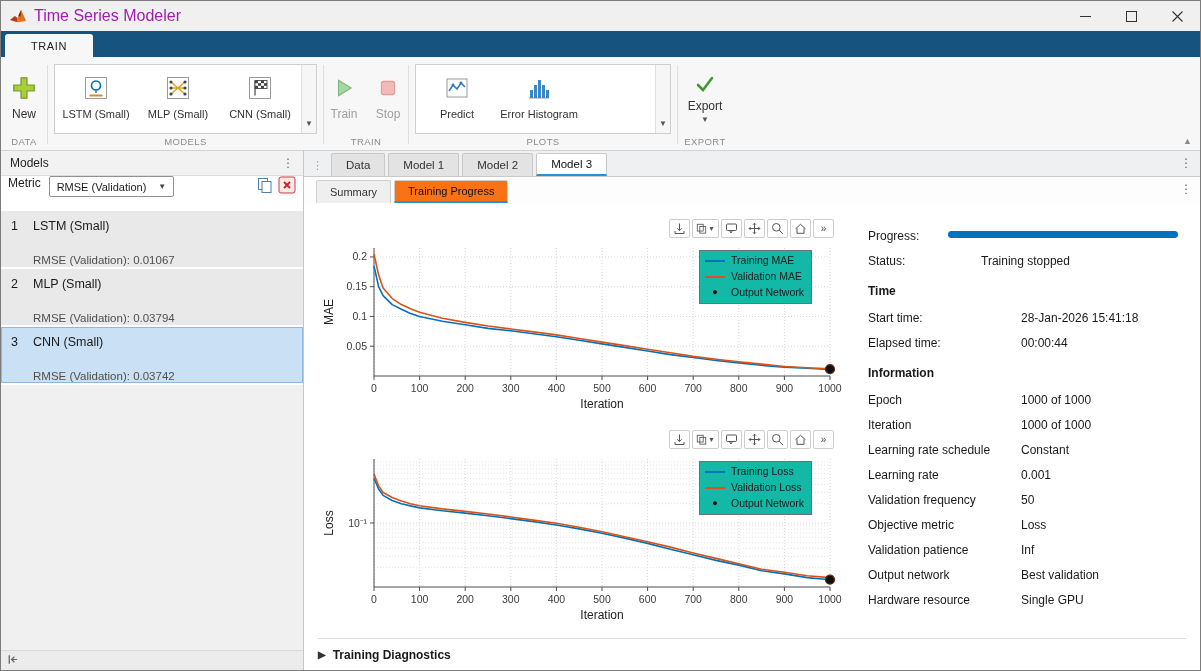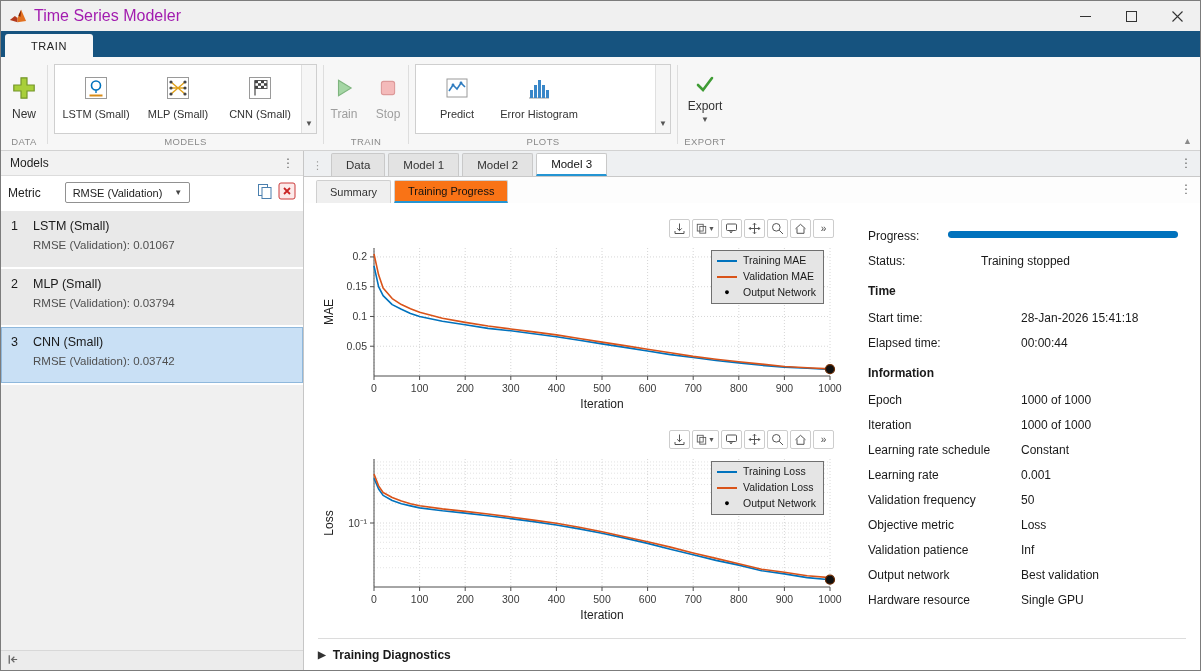--- a/index.html
+++ b/index.html
@@ -33,30 +33,30 @@
   .export-btn .caret{font-size:8px;color:#555}
   .ribbon-collapse{position:absolute;right:8px;bottom:4px;font-size:9px;color:#8a8a8a}
 
   
   .body{display:flex;height:519px}
 
   
   .left-panel{width:303px;display:flex;flex-direction:column;background:#fff;border-right:1px solid #c6c6c6}
   .panel-header{height:25px;background:#f2f2f2;border-bottom:1px solid #dcdcdc;display:flex;align-items:center;justify-content:space-between;padding:0 9px;font-size:12px;color:#222}
   .kebab{color:#666;font-size:12px;line-height:1}
-  .metric-row{height:33px;background:#fff;display:flex;align-items:center;gap:24px;padding:0 7px;font-size:12px;color:#222}
+  .metric-row{height:33px;background:#fff;display:flex;align-items:flex-start;gap:8px;padding:0 7px;font-size:12px;color:#222}
   .metric-dd{border:1px solid #919191;border-radius:2px;background:#fff;height:21px;display:flex;align-items:center;gap:12px;padding:0 7px;font-size:11px;color:#222}
   .metric-dd .caret{font-size:8px;color:#444}
   .metric-icons{margin-left:auto;display:flex;align-items:center;gap:4px}
   .model-list{padding-top:2px;background:#fff}
   .model-item{height:56px;background:#e9e9e9;margin-bottom:2px;padding:8px 10px;cursor:default}
   .model-item.selected{background:#c9e0f5;outline:1px solid #8fb8dc;outline-offset:-1px}
   .mi-line1{display:flex;font-size:12.5px;color:#1a1a1a}
   .mi-idx{width:22px}
-  .mi-detail{margin-top:6px;padding-left:22px;font-size:11.5px;color:#4f4f4f}
+  .mi-detail{margin-top:21px;padding-left:22px;font-size:11.5px;color:#4f4f4f}
   .panel-filler{flex:1;background:#f0f0f0}
   .panel-bottom{height:20px;background:#ececec;border-top:1px solid #d8d8d8;display:flex;align-items:center;padding-left:5px}
 
   
   .main{flex:1;display:flex;flex-direction:column;min-width:0}
   .doc-tabbar{height:26px;background:#eef0f2;border-bottom:1px solid #c9c9c9;display:flex;align-items:flex-end;gap:3px;padding:3px 6px 0 8px;position:relative}
   .grip{color:#9a9a9a;font-size:11px;align-self:center;margin-right:5px}
   .doc-tab{height:23px;padding:0 14px;background:#e3e3e3;border:1px solid #c9c9c9;border-bottom:none;border-radius:2px 2px 0 0;font-size:11.5px;color:#333;display:flex;align-items:center}
   .doc-tab.active{background:#fff;border-bottom:2px solid #2495d3;color:#111}
   .tabbar-kebab{position:absolute;right:8px;top:6px}
@@ -68,21 +68,21 @@
 
   .content-row{flex:1;display:flex;padding-top:16px;min-height:0}
   .charts-col{width:560px;padding-left:16px}
   .chart-wrapper{width:524px;position:relative;margin-bottom:14px}
   .axes-toolbar{display:flex;justify-content:flex-end;gap:2px;margin-bottom:2px;padding-right:10px}
   .tb-btn{width:21px;height:19px;border:1px solid #cdcdcd;background:#fff;border-radius:2px;display:flex;align-items:center;justify-content:center;color:#444;font-size:10px}
   .tb-btn.wide{width:27px;gap:1px}
   .tb-caret{font-size:7px;color:#555}
   .chart text{font-size:10.5px;fill:#3a3a3a}
   .chart .axlab{font-size:12px;fill:#222}
-  .legend{position:absolute;top:31px;right:20px;background:#e5e5e5;border:1px solid #707070;padding:2px 7px 3px 5px;font-size:10.5px;color:#1a1a1a;line-height:1.5;z-index:2}
+  .legend{position:absolute;top:31px;right:32px;background:#14b8a6;border:1px solid #707070;padding:2px 7px 3px 5px;font-size:10.5px;color:#1a1a1a;line-height:1.5;z-index:2}
   .leg-row{display:flex;align-items:center;white-space:nowrap}
   .leg-line{display:inline-block;width:20px;border-top:2px solid;margin-right:6px}
   .leg-dot{display:inline-block;width:20px;text-align:center;margin-right:6px;font-size:9px;color:#000}
 
   .info-col{flex:1;padding:10px 22px 0 4px;font-size:12px;color:#1a1a1a}
   .kv{display:flex;margin-bottom:11px;align-items:center}
   .kv.top .k{width:113px;flex:none}
   .kv.wide .k{width:153px;flex:none}
   .kv .v{color:#1a1a1a}
   .sec-header{font-weight:bold;margin:16px 0 13px 0}

